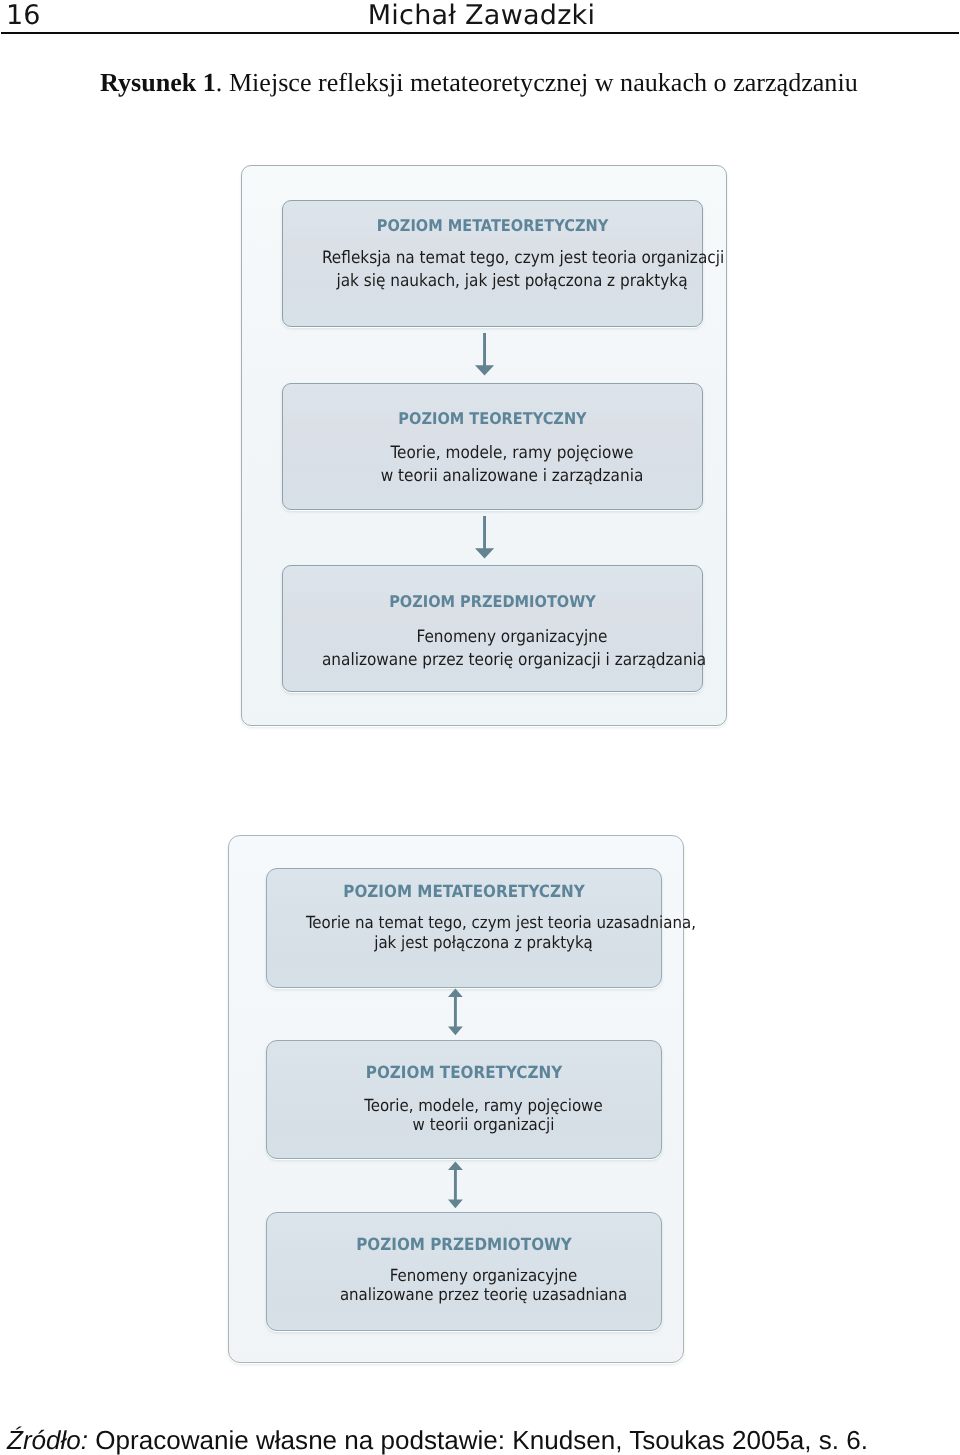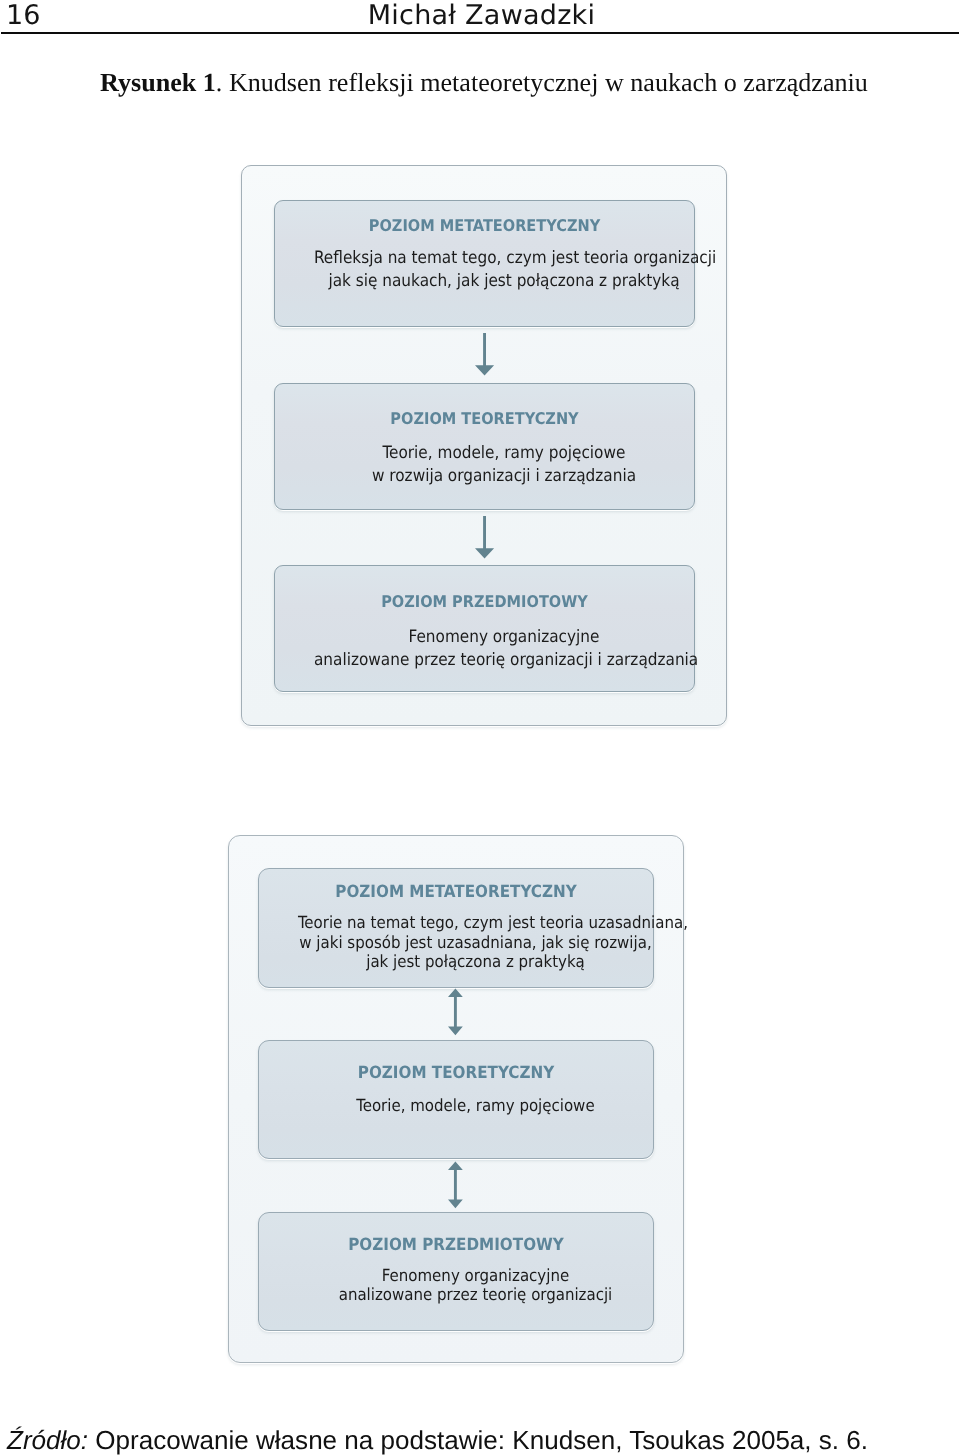--- a/index.html
+++ b/index.html
@@ -28,21 +28,21 @@
            white-space:nowrap;}
   .srcnote i{font-style:italic;}
 
   
   .fig{position:absolute;}
   .frame{position:absolute;left:0;top:0;right:0;bottom:0;border:1px solid #a3afb7;border-radius:10px;
          background:linear-gradient(180deg,#f7fafb 0%,#f2f6f8 40%,#eff4f6 100%);
          box-shadow:0 1px 0 rgba(255,255,255,.95), 0 2px 3px rgba(125,145,155,.20);}
   .box{position:absolute;border:1px solid #90a3ad;border-radius:9px;
        background:linear-gradient(180deg,#dce5eb 0%,#dbe0e7 32%,#d9dfe6 66%,#d7e1e8 100%);
-       box-shadow:0 1px 0 rgba(255,255,255,.95), 0 2px 3px rgba(120,140,150,.22);}
+       box-shadow:0 1px 0 rgba(255,255,255,.95), 0 2px 3px rgba(120,140,150,.22);margin-left:8px;}
   .box .hdr,.box .bdy{position:absolute;left:0;right:0;}
   .hdr{color:#5d8599;font-weight:bold;text-align:center;white-space:nowrap;}
   .bdy{color:#1b1b1b;text-align:center;white-space:nowrap;}
   .bdy>div{white-space:nowrap;padding-left:39px;}
 
   svg.arrow{position:absolute;overflow:visible;}
 
   
   #fig1{left:241px;top:165px;width:486px;height:561px;}
   #fig1 .hdr{font-family:"DejaVu Sans",sans-serif;font-stretch:condensed;font-weight:bold;
@@ -77,42 +77,42 @@
 </style>
 </head>
 <body>
 
 <div class="page">
 
   <div class="folio">16</div>
   <div class="runhead">Michał Zawadzki</div>
   <div class="headrule"></div>
 
-  <div class="caption"><b>Rysunek 1</b><span>. Knudsen refleksji metateoretycznej w naukach o zarządzaniu</span></div>
+  <div class="caption"><b>Rysunek 1</b><span>. Miejsce refleksji metateoretycznej w naukach o zarządzaniu</span></div>
 
   <div class="fig" id="fig1">
     <div class="frame"></div>
 
     <div class="box b1">
       <div class="hdr">POZIOM METATEORETYCZNY</div>
       <div class="bdy">
         <div>Refleksja na temat tego, czym jest teoria organizacji</div>
         <div>jak się naukach, jak jest połączona z praktyką</div>
       </div>
     </div>
 
     <svg class="arrow a1" width="23" height="43" viewBox="0 0 23 43">
       <path d="M9.1 0 L12.0 0 L12.0 32.3 L20.1 32.3 L10.55 42.4 L1 32.3 L9.1 32.3 Z" fill="#62838f"></path>
     </svg>
 
     <div class="box b2">
       <div class="hdr">POZIOM TEORETYCZNY</div>
       <div class="bdy">
         <div>Teorie, modele, ramy pojęciowe</div>
-        <div>w rozwija organizacji i zarządzania</div>
+        <div>w teorii analizowane i zarządzania</div>
       </div>
     </div>
 
     <svg class="arrow a2" width="23" height="43" viewBox="0 0 23 43">
       <path d="M9.1 0 L12.0 0 L12.0 32.3 L20.1 32.3 L10.55 42.4 L1 32.3 L9.1 32.3 Z" fill="#62838f"></path>
     </svg>
 
     <div class="box b3">
       <div class="hdr">POZIOM PRZEDMIOTOWY</div>
       <div class="bdy">
@@ -122,44 +122,44 @@
     </div>
   </div>
 
   <div class="fig" id="fig2">
     <div class="frame"></div>
 
     <div class="box c1">
       <div class="hdr">POZIOM METATEORETYCZNY</div>
       <div class="bdy">
         <div>Teorie na temat tego, czym jest teoria uzasadniana,</div>
-        <div>w jaki sposób jest uzasadniana, jak się rozwija,</div>
         <div>jak jest połączona z praktyką</div>
       </div>
     </div>
 
     <svg class="arrow d1" width="17" height="48" viewBox="0 0 17 48">
       <path d="M8.4 0.4 L15.8 9.1 L9.85 9.1 L9.85 38.6 L15.8 38.6 L8.4 47.3 L1 38.6 L6.95 38.6 L6.95 9.1 L1 9.1 Z" fill="#62838f"></path>
     </svg>
 
     <div class="box c2">
       <div class="hdr">POZIOM TEORETYCZNY</div>
       <div class="bdy">
         <div>Teorie, modele, ramy pojęciowe</div>
+        <div>w teorii organizacji</div>
       </div>
     </div>
 
     <svg class="arrow d2" width="17" height="48" viewBox="0 0 17 48">
       <path d="M8.4 0.4 L15.8 9.1 L9.85 9.1 L9.85 38.6 L15.8 38.6 L8.4 47.3 L1 38.6 L6.95 38.6 L6.95 9.1 L1 9.1 Z" fill="#62838f"></path>
     </svg>
 
     <div class="box c3">
       <div class="hdr">POZIOM PRZEDMIOTOWY</div>
       <div class="bdy">
         <div>Fenomeny organizacyjne</div>
-        <div>analizowane przez teorię organizacji</div>
+        <div>analizowane przez teorię uzasadniana</div>
       </div>
     </div>
   </div>
 
   <div class="srcnote"><i>Źródło:</i><span> Opracowanie własne na podstawie: Knudsen, Tsoukas 2005a, s. 6.</span></div>
 
 </div>
 
 </body></html>

